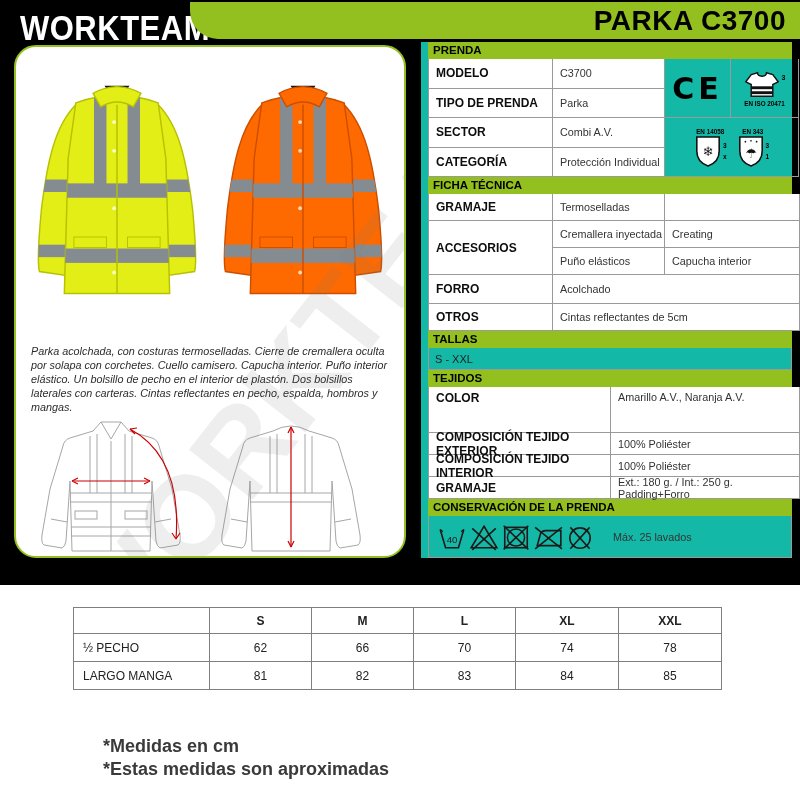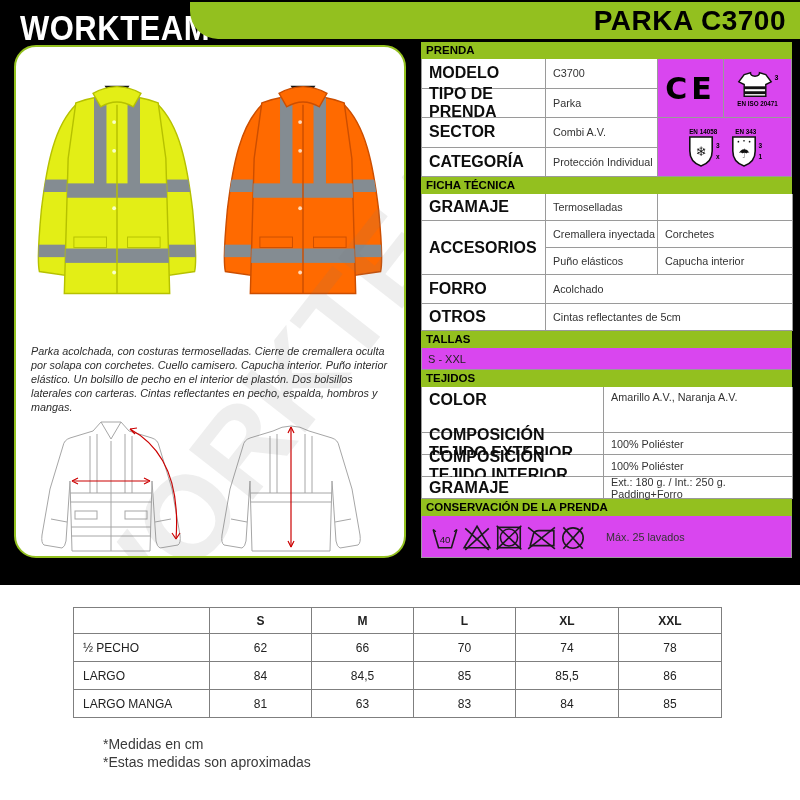--- a/index.html
+++ b/index.html
@@ -21,27 +21,27 @@
     border:2px solid var(--green);border-radius:22px;overflow:hidden;}
   .watermark{position:absolute;left:-60px;top:250px;width:700px;font-size:118px;font-weight:bold;
     color:rgba(120,120,120,.13);transform:rotate(-52deg);white-space:nowrap;pointer-events:none;z-index:3;}
   .jackets{position:absolute;left:0;top:14px;width:100%;display:flex;justify-content:center;gap:4px;}
   .desc{position:absolute;left:15px;top:297px;width:362px;z-index:4;}
   .desc h2{font-size:13.5px;font-weight:bold;color:#111;margin-bottom:3px;}
   .desc p{font-size:10.8px;line-height:1.3;color:#2c2c2c;font-style:italic;}
   .drawings{position:absolute;left:14px;top:372px;z-index:2;}
 
   
-  .right-panel{position:absolute;left:421px;top:42px;width:371px;height:516px;background:#d946ef;}
+  .right-panel{position:absolute;left:421px;top:42px;width:371px;height:516px;background:#14b8a6;padding-left:7px;}
   .sec-hdr{height:17px;background:var(--green);font-size:11.5px;font-weight:bold;color:#000;
     padding:1px 0 0 5px;line-height:15px;}
   .grid{display:grid;border-left:1px solid var(--line);}
   .cell{display:flex;align-items:center;padding-left:7px;font-size:10.8px;color:#333;
     border-right:1px solid var(--line);border-bottom:1px solid var(--line);background:#fff;}
-  .cell.lab{font-weight:bold;color:#0d0d0d;font-size:16px;}
+  .cell.lab{font-weight:bold;color:#0d0d0d;font-size:12px;}
   .cell.top{align-items:flex-start;padding-top:4px;}
   .prenda-grid{grid-template-columns:124px 112px 66px 68px;grid-template-rows:repeat(4,29.5px);}
   .ce-cell{grid-column:3;grid-row:1/3;display:flex;align-items:center;justify-content:center;
     border-right:1px solid var(--line);border-bottom:1px solid var(--line);}
   .ce-mark{font-family:"DejaVu Sans",sans-serif;font-size:30px;font-weight:bold;letter-spacing:4px;color:#000;}
   .vest-cell{grid-column:4;grid-row:1/3;display:flex;flex-direction:column;align-items:center;justify-content:center;
     border-right:1px solid var(--line);border-bottom:1px solid var(--line);gap:1px;}
   .vest-wrap{display:flex;align-items:flex-start;gap:2px;}
   .cert-class{font-size:7px;font-weight:bold;color:#000;margin-top:4px;}
   .cert-std{font-size:6.3px;font-weight:bold;color:#000;letter-spacing:0;}
@@ -60,21 +60,21 @@
     padding-left:8px;gap:2px;}
   .care-note{font-size:10.8px;color:#333;margin-left:16px;}
 
   
   .bottom{position:absolute;left:0;top:585px;width:800px;height:215px;background:#fff;}
   table.sizes{position:absolute;left:73px;top:22px;width:648px;border-collapse:collapse;table-layout:fixed;}
   table.sizes th,table.sizes td{border:1px solid #7f7f7f;font-size:12px;color:#222;}
   table.sizes th{height:26px;font-weight:bold;text-align:center;}
   table.sizes td{height:28px;text-align:center;font-weight:normal;margin-top:22px;}
   table.sizes td.rowlab{text-align:left;padding-left:9px;}
-  .footnotes{position:absolute;left:103px;top:150px;font-size:14px;color:#3a3a3a;line-height:1.3;}
+  .footnotes{position:absolute;left:103px;top:150px;font-size:18px;color:#3a3a3a;line-height:1.3;font-weight:bold;}
 
   svg text{font-family:"Liberation Sans",sans-serif;}
   .glyph{font-family:"DejaVu Sans",sans-serif;}
 </style>
 </head>
 <body>
 
 <div class="page">
 
   <div class="top-black">
@@ -281,21 +281,21 @@
         <div class="cell" style="grid-column:2;grid-row:4">Protección Individual</div>
       </div>
 
       <div class="sec-hdr">FICHA TÉCNICA</div>
       <div class="grid ficha-grid">
         <div class="cell lab">GRAMAJE</div>
         <div class="cell">Termoselladas</div>
         <div class="cell"></div>
         <div class="cell lab span2r">ACCESORIOS</div>
         <div class="cell">Cremallera inyectada</div>
-        <div class="cell">Corchetes</div>
+        <div class="cell">Creating</div>
         <div class="cell">Puño elásticos</div>
         <div class="cell">Capucha interior</div>
         <div class="cell lab">FORRO</div>
         <div class="cell span2c">Acolchado</div>
         <div class="cell lab">OTROS</div>
         <div class="cell span2c">Cintas reflectantes de 5cm</div>
       </div>
 
       <div class="sec-hdr">TALLAS</div>
       <div class="tallas-row">S - XXL</div>
@@ -368,31 +368,23 @@
       <tbody>
         <tr>
           <td class="rowlab">½ PECHO</td>
           <td>62</td>
           <td>66</td>
           <td>70</td>
           <td>74</td>
           <td>78</td>
         </tr>
         <tr>
-          <td class="rowlab">LARGO</td>
-          <td>84</td>
-          <td>84,5</td>
-          <td>85</td>
-          <td>85,5</td>
-          <td>86</td>
-        </tr>
-        <tr>
           <td class="rowlab">LARGO MANGA</td>
           <td>81</td>
-          <td>63</td>
+          <td>82</td>
           <td>83</td>
           <td>84</td>
           <td>85</td>
         </tr>
       </tbody>
     </table>
     <div class="footnotes">
       <div>*Medidas en cm</div>
       <div>*Estas medidas son aproximadas</div>
     </div>

